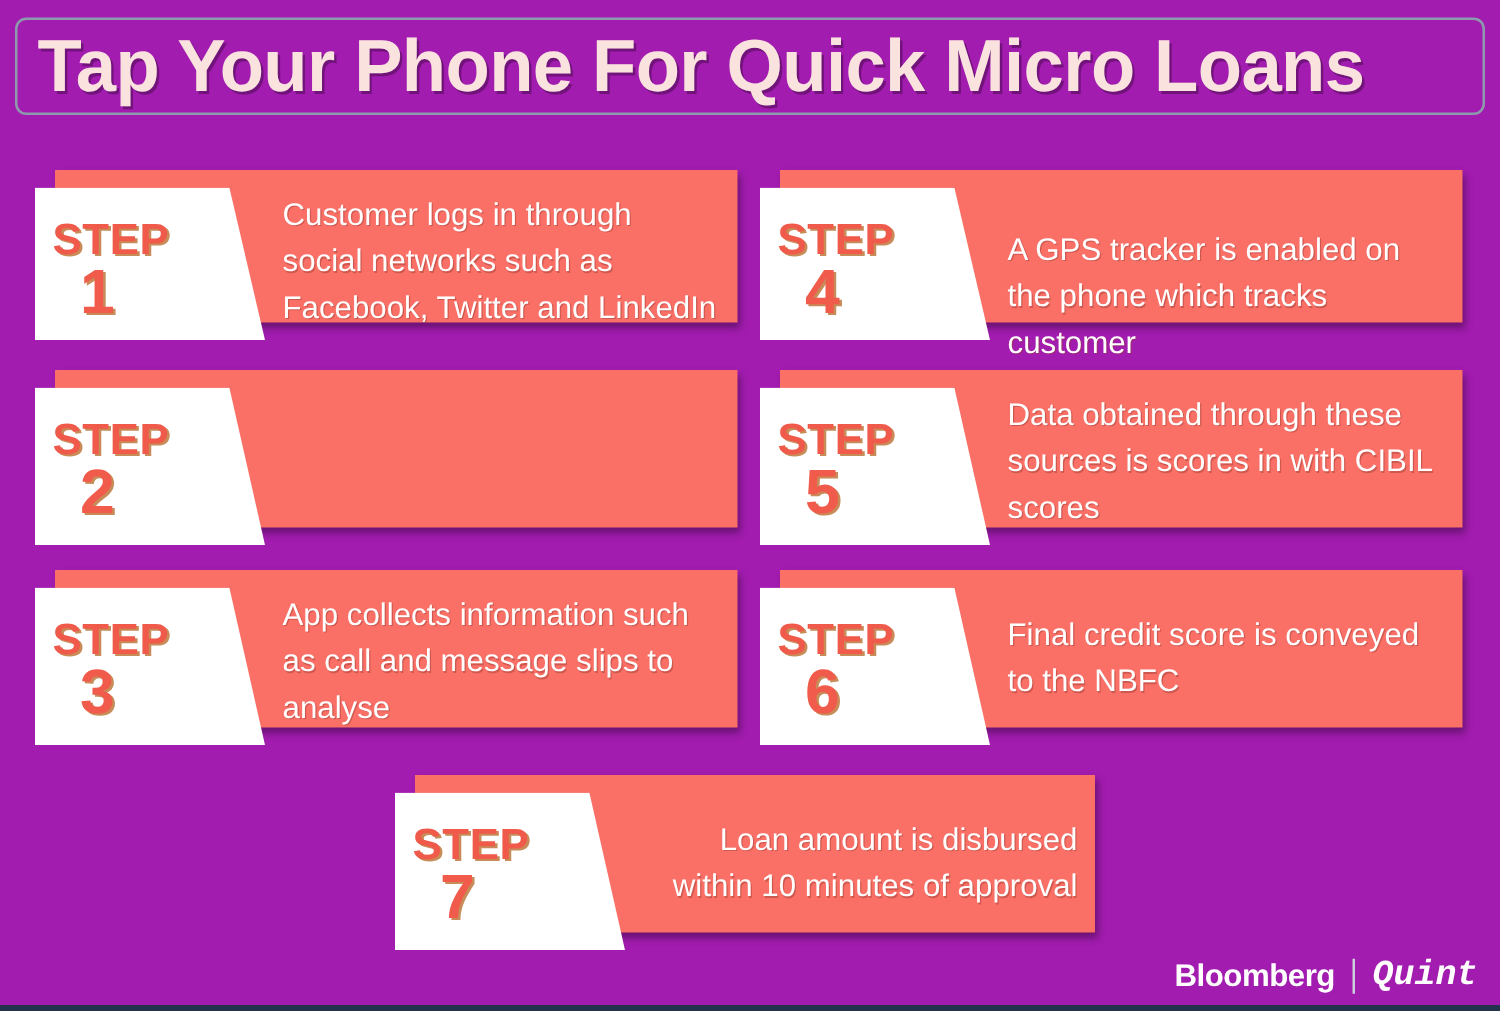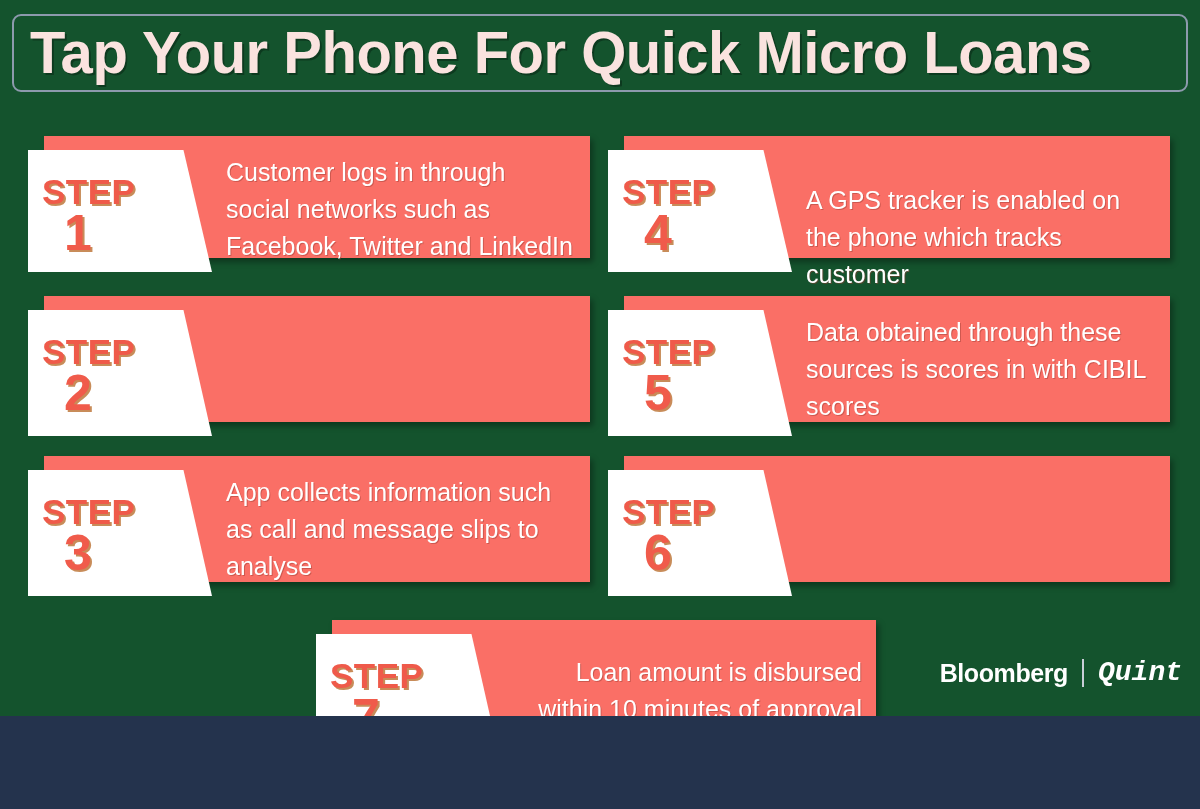--- a/index.html
+++ b/index.html
@@ -9,22 +9,22 @@
     background: #24334d;
   }
   body {
     font-family: "Liberation Sans", sans-serif;
     -webkit-font-smoothing: antialiased;
   }
 
   #poster {
     position: relative;
     width: 1200px;
-    height: 716px;
-    background: #14532d;
+    height: 804px;
+    background: #a21caf;
     overflow: hidden;
   }
 
   
   .title-frame {
     position: absolute;
     left: 12px;
     top: 14px;
     width: 1176px;
     height: 78px;
@@ -110,21 +110,21 @@
     text-shadow: 1px 1px 0 rgba(150,60,50,0.45);
   }
 
   
   .step-card.wide .card-text { left: 196px; text-align: right; }
 
   
   .logo {
     position: absolute;
     right: 18px;
-    bottom: 26px;
+    bottom: 6px;
     display: flex;
     align-items: center;
     height: 34px;
     justify-content: flex-end;
   }
   .logo-bloomberg {
     color: #ffffff;
     font-family: "Liberation Sans", sans-serif;
     font-weight: bold;
     font-size: 25px;
@@ -197,20 +197,21 @@
     </div>
     <div class="card-text">Data obtained through these sources is scores in with CIBIL scores</div>
   </div>
 
   <div class="step-card" style="left:608px; top:456px; width:562px; height:140px;">
     <div class="card-bg"></div>
     <div class="card-label">
       <span class="step-word">STEP</span>
       <span class="step-num">6</span>
     </div>
+    <div class="card-text" style="top:34px;">Final credit score is conveyed to the NBFC</div>
   </div>
 
   <div class="step-card wide" style="left:316px; top:620px; width:560px; height:140px;">
     <div class="card-bg"></div>
     <div class="card-label">
       <span class="step-word">STEP</span>
       <span class="step-num">7</span>
     </div>
     <div class="card-text" style="top:34px;">Loan amount is disbursed within 10 minutes of approval</div>
   </div>

